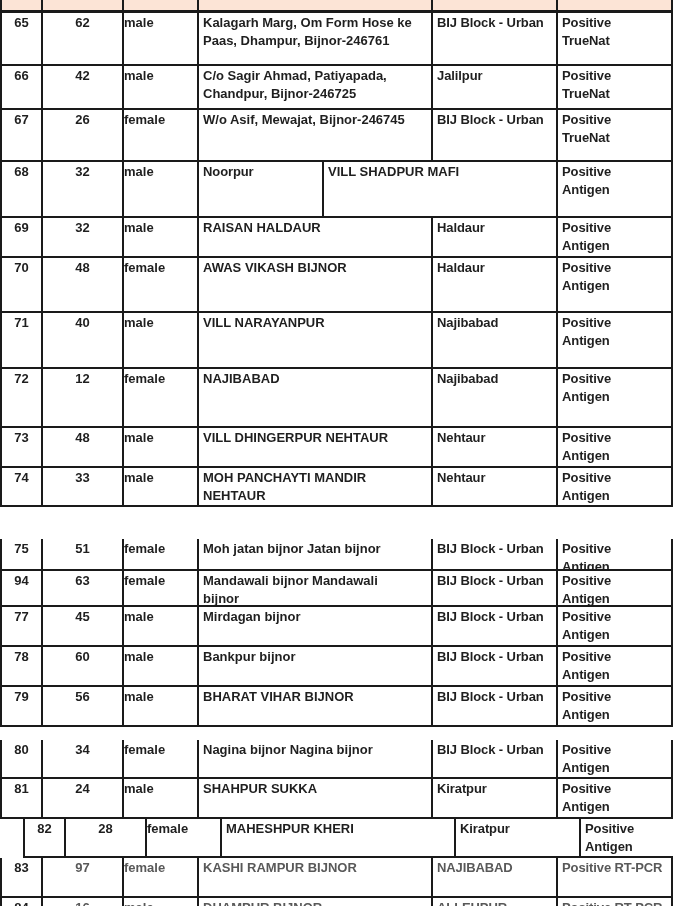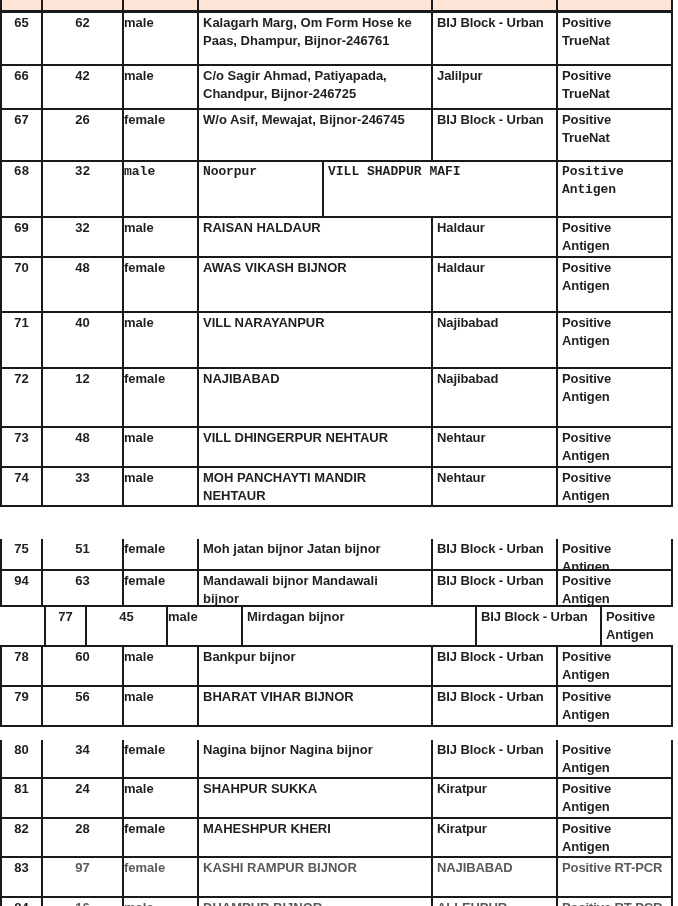--- a/index.html
+++ b/index.html
@@ -73,21 +73,21 @@
   <div class="row" style="height: 52px;">
     <div class="cell c-sno">67</div>
     <div class="cell c-age">26</div>
     <div class="cell c-gender">female</div>
     <div class="cell c-address">W/o Asif, Mewajat, Bijnor-246745</div>
     <div class="cell c-block">BIJ Block - Urban</div>
     <div class="cell c-result">Positive
 TrueNat</div>
   </div>
 
-  <div class="row" style="height: 56px; font-family: Liberation Mono, monospace;">
+  <div class="row" style="height: 56px;">
     <div class="cell c-sno">68</div>
     <div class="cell c-age">32</div>
     <div class="cell c-gender">male</div>
     <div class="cell c-block">Noorpur</div>
     <div class="cell c-address">VILL SHADPUR MAFI</div>
     <div class="cell c-result">Positive
 Antigen</div>
   </div>
 
   <div class="row" style="height: 40px;">
@@ -165,21 +165,21 @@
     <div class="cell c-sno">94</div>
     <div class="cell c-age">63</div>
     <div class="cell c-gender">female</div>
     <div class="cell c-address">Mandawali bijnor Mandawali
 bijnor</div>
     <div class="cell c-block">BIJ Block - Urban</div>
     <div class="cell c-result">Positive
 Antigen</div>
   </div>
 
-  <div class="row" style="height: 40px; padding-left: 44px;">
+  <div class="row" style="height: 40px;">
     <div class="cell c-sno">77</div>
     <div class="cell c-age">45</div>
     <div class="cell c-gender">male</div>
     <div class="cell c-address">Mirdagan bijnor</div>
     <div class="cell c-block">BIJ Block - Urban</div>
     <div class="cell c-result">Positive
 Antigen</div>
   </div>
 
   <div class="row" style="height: 40px;">
@@ -215,21 +215,21 @@
   <div class="row" style="height: 40px;">
     <div class="cell c-sno">81</div>
     <div class="cell c-age">24</div>
     <div class="cell c-gender">male</div>
     <div class="cell c-address">SHAHPUR SUKKA</div>
     <div class="cell c-block">Kiratpur</div>
     <div class="cell c-result">Positive
 Antigen</div>
   </div>
 
-  <div class="row" style="height: 39px;">
+  <div class="row" style="height: 39px; margin-left: 23px;">
     <div class="cell c-sno">82</div>
     <div class="cell c-age">28</div>
     <div class="cell c-gender">female</div>
     <div class="cell c-address">MAHESHPUR KHERI</div>
     <div class="cell c-block">Kiratpur</div>
     <div class="cell c-result">Positive
 Antigen</div>
   </div>
 
   <div class="row muted" style="height: 40px;">

